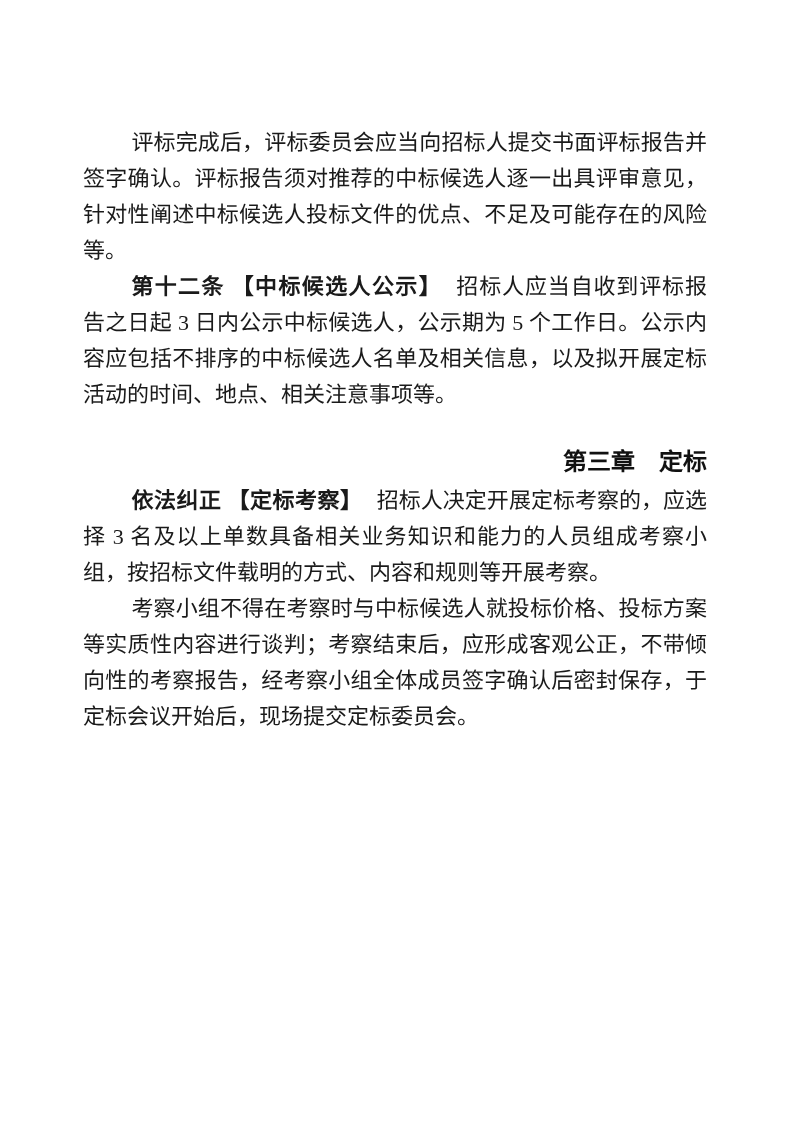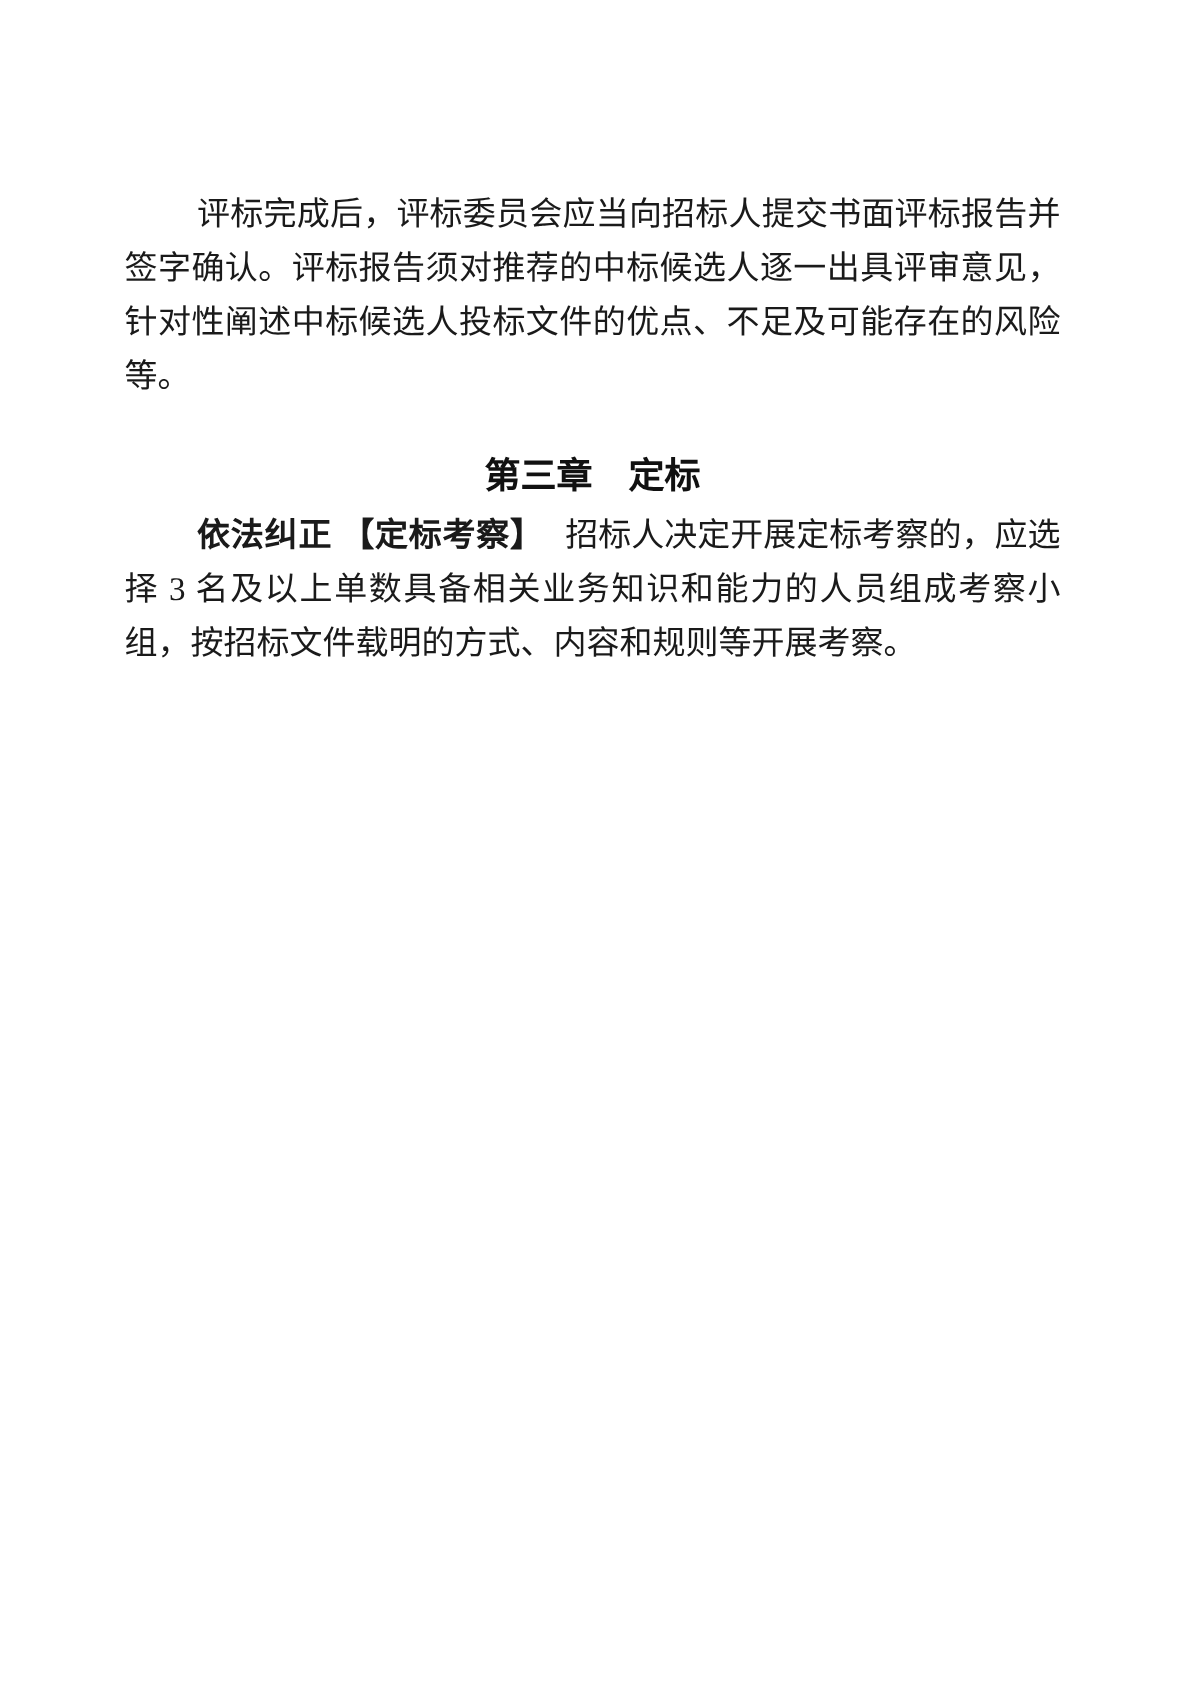--- a/index.html
+++ b/index.html
@@ -34,21 +34,21 @@
     text-indent: 2.2em;
   }
   .lead {
     font-weight: bold;
     margin-right: 0.65em;
     letter-spacing: 0.5px;
   }
   .chapter {
     margin: 31px 0 3px 0;
     text-indent: 0;
-    text-align: center;
+    text-align: right;
     font-family: "Liberation Sans", "DejaVu Sans", sans-serif;
     font-weight: bold;
     font-size: 24px;
     line-height: 36px;
     color: #111111;
   }
   .page-number {
     position: absolute;
     left: 111px;
     top: 1010px;
@@ -61,23 +61,25 @@
 </head>
 <body>
 
 <div class="page">
 
   <div class="content">
 
     <p class="para"><span>评标完成后，评标委员会应当向招标人提交书面评标报告并签字确认。评标报告须对推荐的中标候选人逐一出具评审意见，针对性阐述中标候选人投标文件的优点、不足及可能存在的风险等。</span></p>
 
 
+    <p class="para"><b class="lead">第十二条 【中标候选人公示】</b><span>招标人应当自收到评标报告之日起 3 日内公示中标候选人，公示期为 5 个工作日。公示内容应包括不排序的中标候选人名单及相关信息，以及拟开展定标活动的时间、地点、相关注意事项等。</span></p>
 
     <h2 class="chapter">第三章　定标</h2>
 
     <p class="para"><b class="lead">依法纠正 【定标考察】</b><span>招标人决定开展定标考察的，应选择 3 名及以上单数具备相关业务知识和能力的人员组成考察小组，按招标文件载明的方式、内容和规则等开展考察。</span></p>
 
+    <p class="para"><span>考察小组不得在考察时与中标候选人就投标价格、投标方案等实质性内容进行谈判；考察结束后，应形成客观公正，不带倾向性的考察报告，经考察小组全体成员签字确认后密封保存，于定标会议开始后，现场提交定标委员会。</span></p>
 
   </div>
 
   <div class="page-number">— 6 —</div>
 
 </div>
 
 </body></html>

